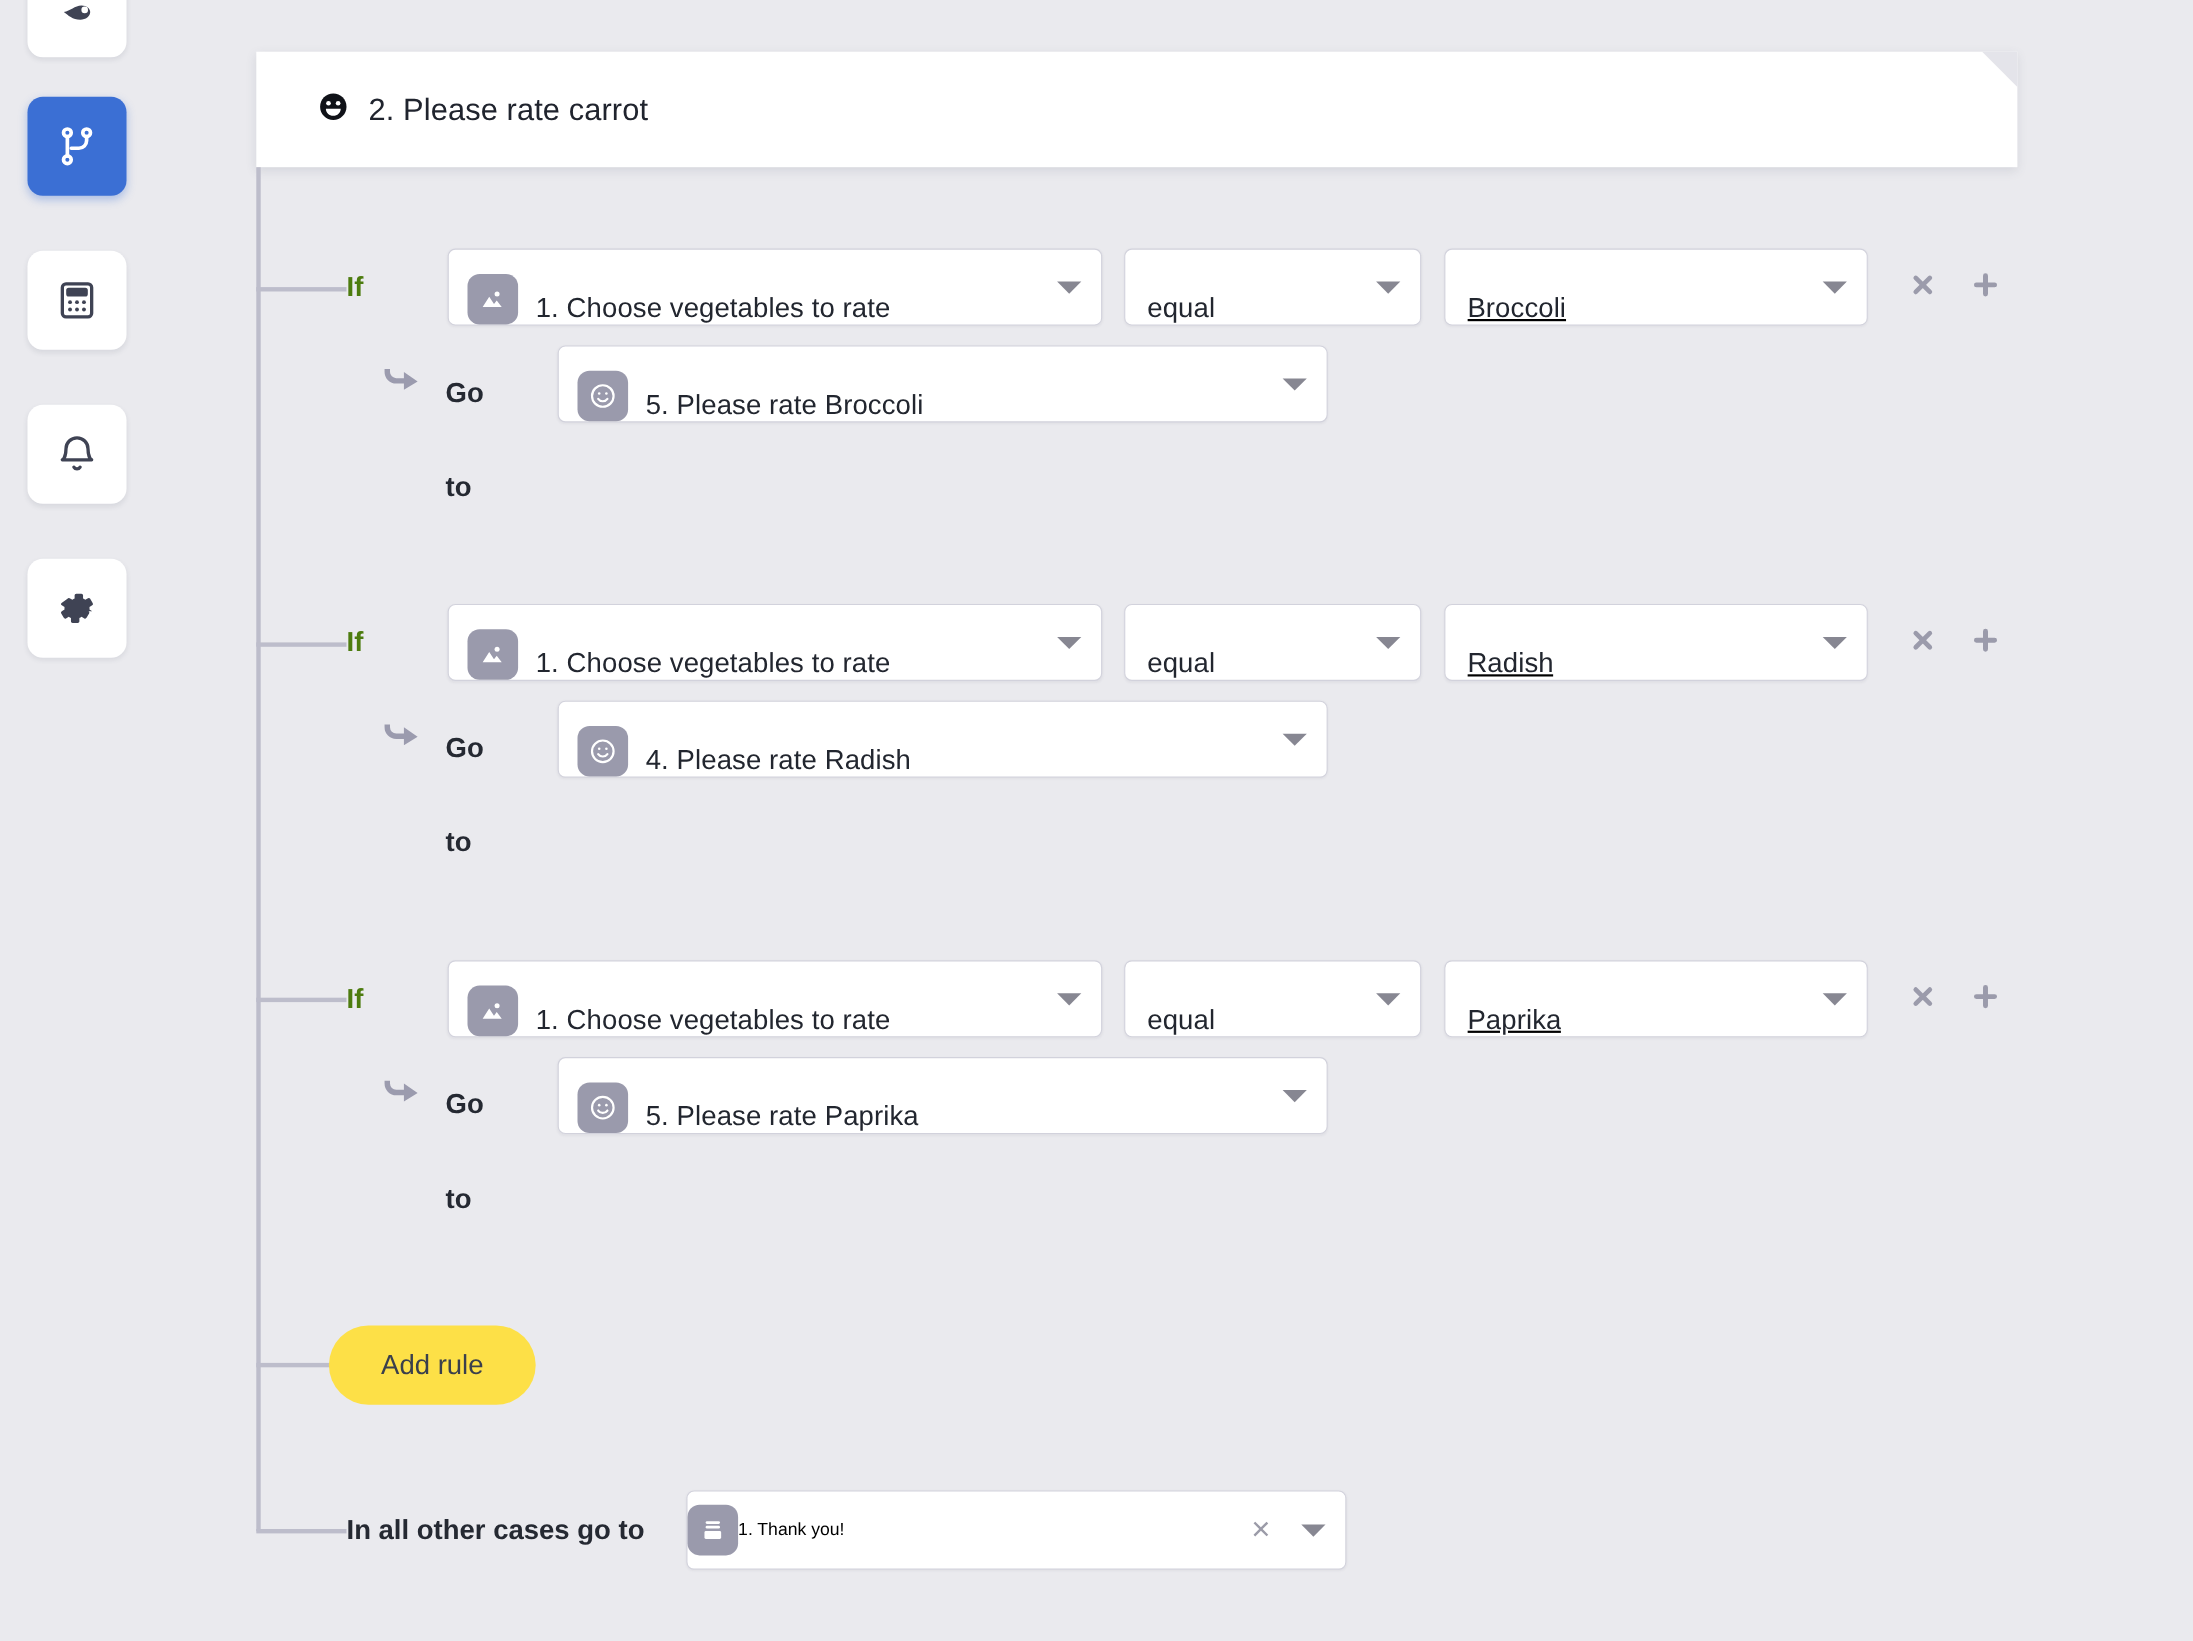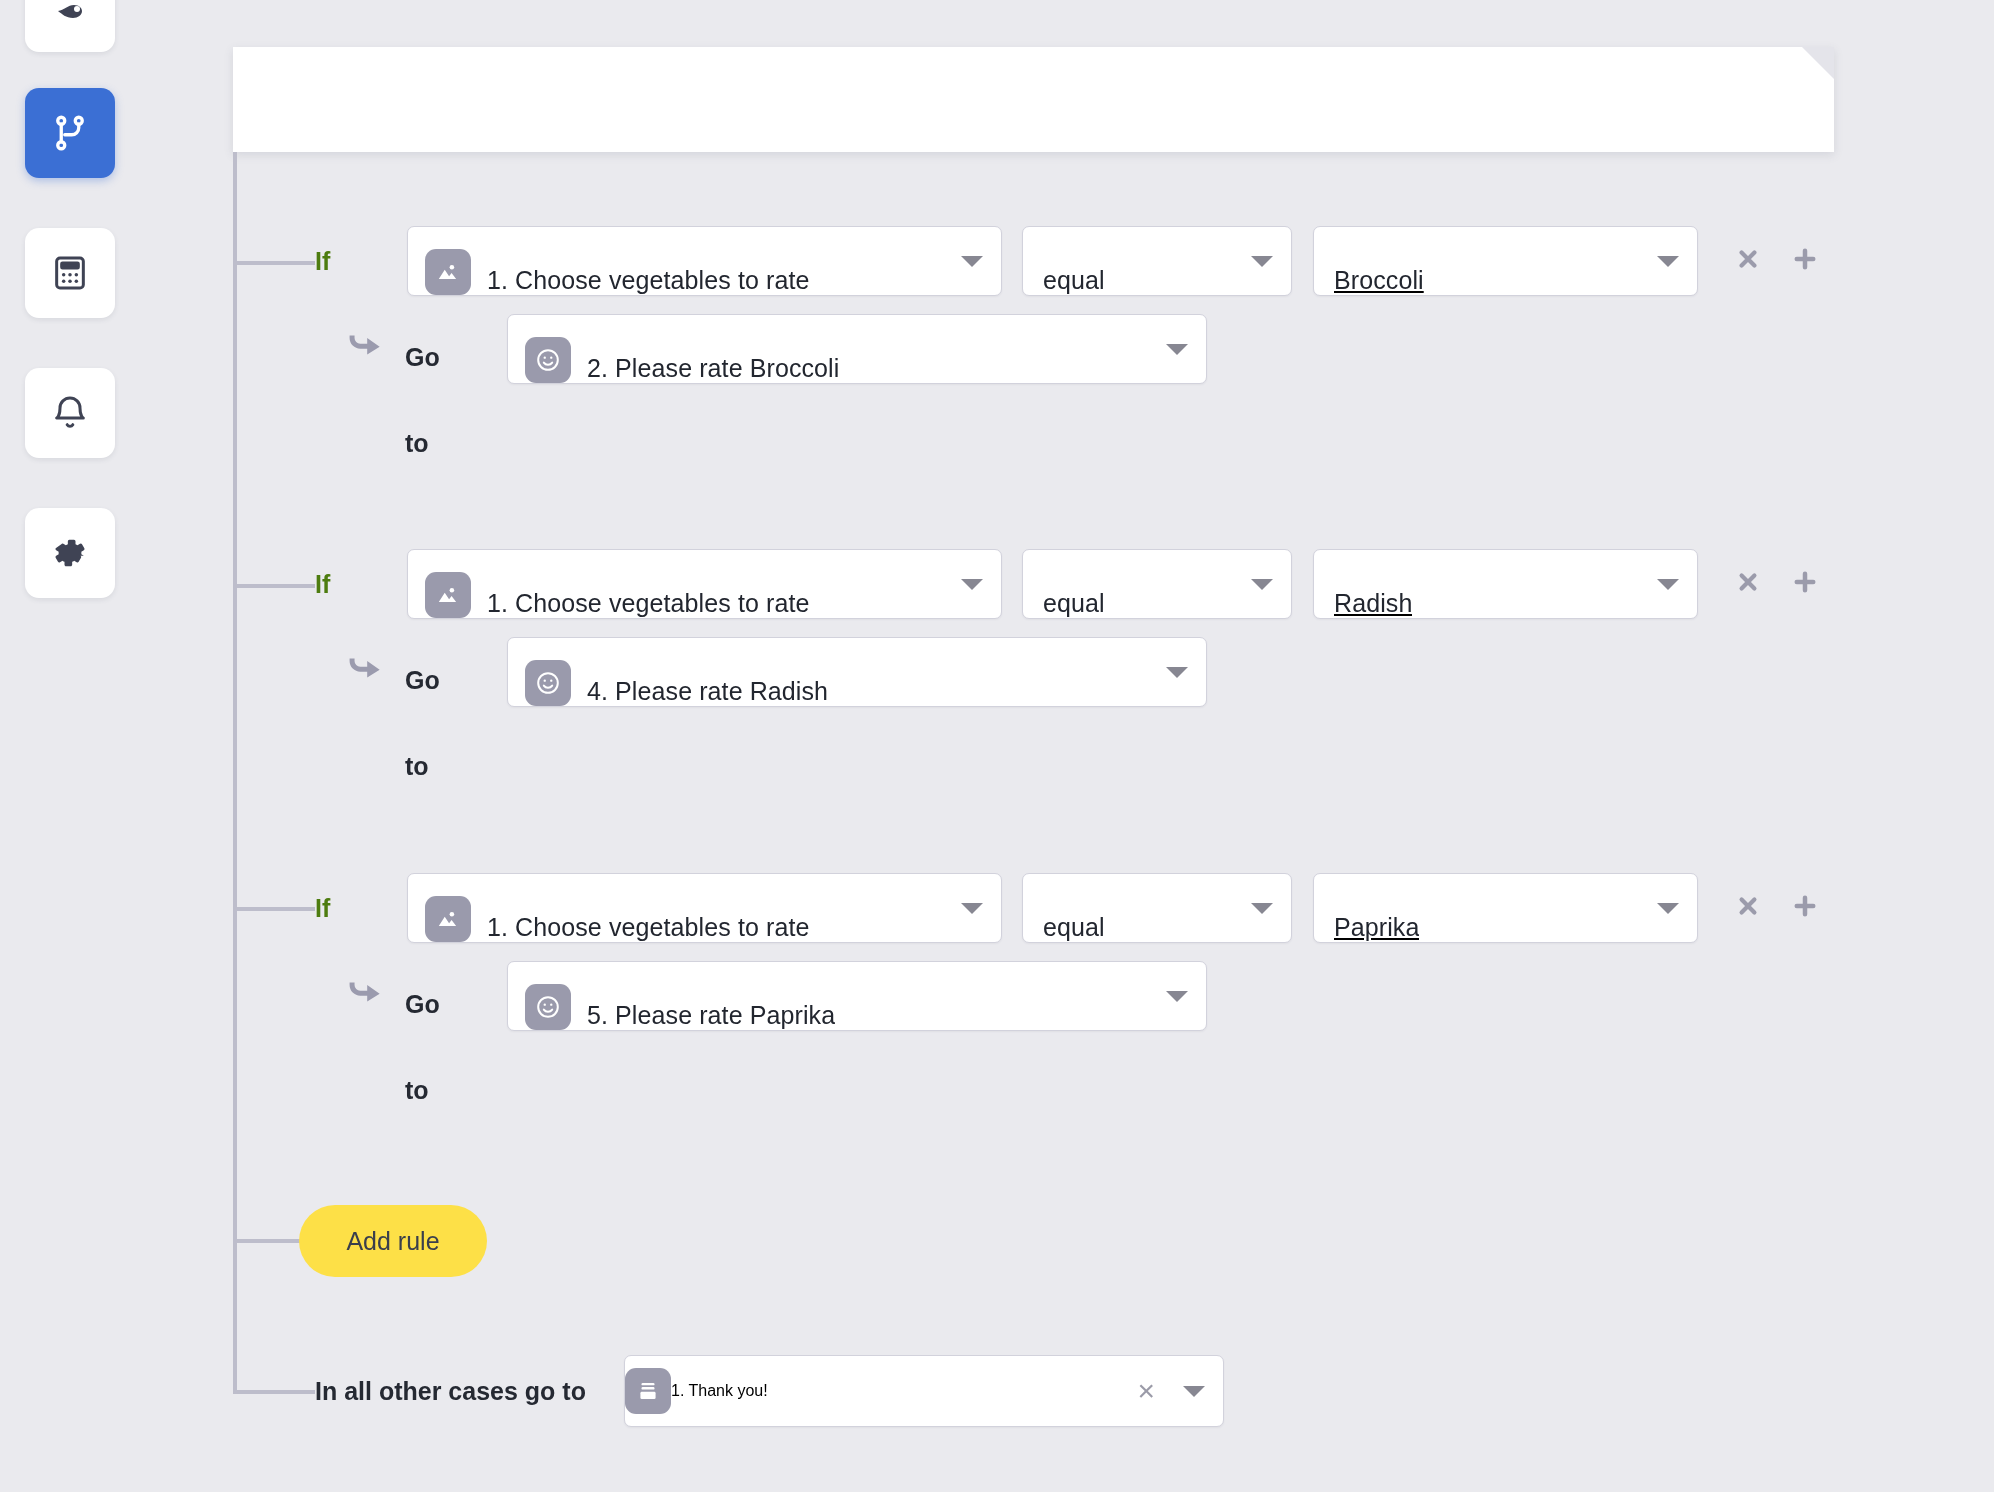--- a/index.html
+++ b/index.html
@@ -191,20 +191,31 @@
       <svg width="40" height="40" viewBox="0 0 24 24">
         <path fill="#3f4354" d="M12 8.2a3.8 3.8 0 1 0 0 7.6 3.8 3.8 0 0 0 0-7.6zm0 5.6a1.8 1.8 0 1 1 0-3.6 1.8 1.8 0 0 1 0 3.6z"></path>
         <path fill="#3f4354" d="M20.3 13.6l-1.5-.9a7 7 0 0 0 0-1.4l1.5-.9a.9.9 0 0 0 .3-1.2l-1.4-2.4a.9.9 0 0 0-1.2-.3l-1.5.9a7 7 0 0 0-1.2-.7V4.9a.9.9 0 0 0-.9-.9h-2.8a.9.9 0 0 0-.9.9v1.8a7 7 0 0 0-1.2.7l-1.5-.9a.9.9 0 0 0-1.2.3L3.4 9.2a.9.9 0 0 0 .3 1.2l1.5.9a7 7 0 0 0 0 1.4l-1.5.9a.9.9 0 0 0-.3 1.2l1.4 2.4a.9.9 0 0 0 1.2.3l1.5-.9c.4.3.8.5 1.2.7v1.8c0 .5.4.9.9.9h2.8c.5 0 .9-.4.9-.9v-1.8c.4-.2.8-.4 1.2-.7l1.5.9a.9.9 0 0 0 1.2-.3l1.4-2.4a.9.9 0 0 0-.3-1.2z"></path>
       </svg>
     </span>
   </div>
 </div>
 
 <div id="header-card">
   <div id="header-fold"></div>
+  <div id="header-inner">
+    <span>
+      <svg width="30" height="30" viewBox="0 0 24 24">
+        <path fill="#101218" d="M12 2.4c-5.3 0-9.6 4.3-9.6 9.6s4.3 9.6 9.6 9.6 9.6-4.3 9.6-9.6S17.3 2.4 12 2.4z"></path>
+        <circle cx="8.5" cy="9.5" r="1.7" fill="#fff"></circle>
+        <circle cx="15.5" cy="9.5" r="1.7" fill="#fff"></circle>
+        <path d="M6.6 13.4h10.8c0 3-2.4 5.2-5.4 5.2s-5.4-2.2-5.4-5.2z" fill="#fff"></path>
+      </svg>
+    </span>
+    <span id="header-title">2. Please rate carrot</span>
+  </div>
 </div>
 
 <div id="tree-spine"></div>
 <div class="branch-stub" style="top:261px;"></div>
 <div class="branch-stub" style="top:584px;"></div>
 <div class="branch-stub" style="top:907px;"></div>
 <div class="branch-stub" style="top:1239px;"></div>
 <div id="tree-elbow"></div>
 
 <div class="rule-block" style="top:226px;">
@@ -259,21 +270,21 @@
     <span class="goto-label">Go to</span>
     <div class="select sel-goto">
       <span class="icon-tile sel-icon">
         <svg width="28" height="28" viewBox="0 0 24 24" fill="none" stroke="#fff" stroke-width="1.7" stroke-linecap="round">
           <circle cx="12" cy="12" r="8.4"></circle>
           <circle cx="9.2" cy="10" r="1" fill="#fff" stroke="none"></circle>
           <circle cx="14.8" cy="10" r="1" fill="#fff" stroke="none"></circle>
           <path d="M8.4 14.2a4.4 4.4 0 0 0 7.2 0"></path>
         </svg>
       </span>
-      <span class="sel-text">2. Please rate Broccoli</span>
+      <span class="sel-text">5. Please rate Broccoli</span>
       <span class="caret"></span>
     </div>
   </div>
 </div>
 
 <div class="rule-block" style="top:549px;">
 
   <div class="if-row">
     <span class="if-label">If</span>
 

